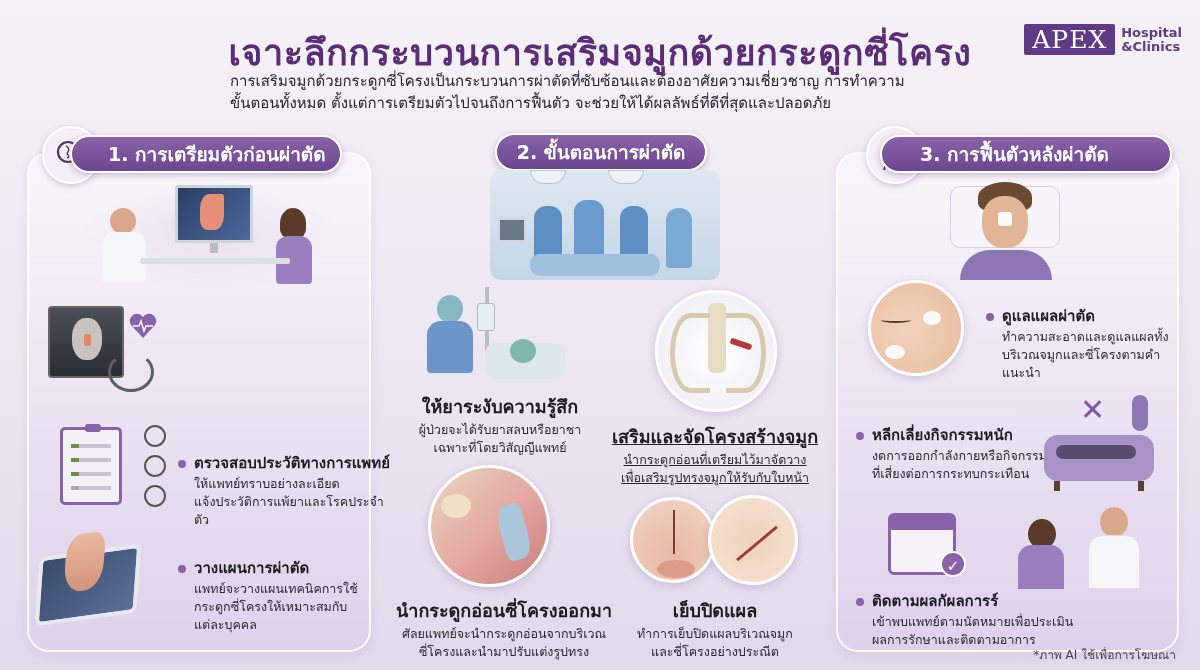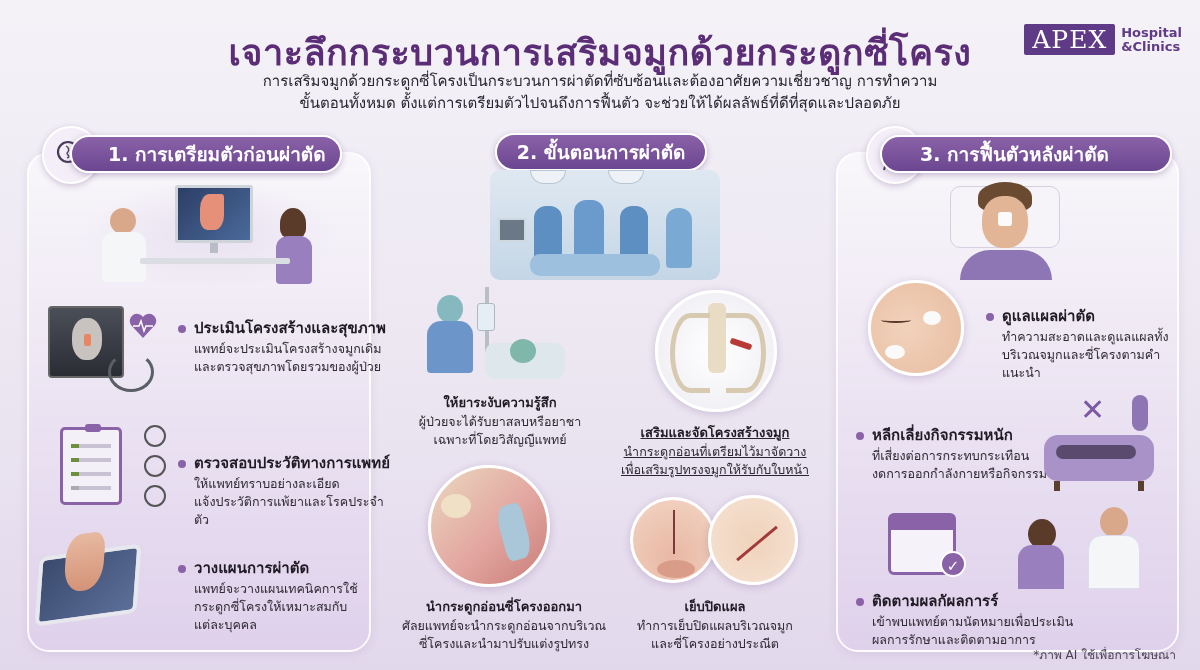--- a/index.html
+++ b/index.html
@@ -10,21 +10,21 @@
     position: relative;
     color: #2b2333;
   }
   .title {
     position: absolute; left: 0; right: 0; top: 24px;
     text-align: center; font-size: 36px; font-weight: bold; color: #5b2d76;
     letter-spacing: 0.5px;
   }
   .subtitle {
     position: absolute; left: 230px; right: 230px; top: 70px;
-    text-align: center; font-size: 15px; line-height: 22px; color: #2a2530;
+    text-align: left; font-size: 15px; line-height: 22px; color: #2a2530;
   }
   .logo { position: absolute; right: 18px; top: 24px; display: flex; align-items: center; gap: 6px; }
   .logo-box {
     background: #5f3a86; color: #fff; font-family: "DejaVu Serif", serif;
     font-size: 25px; padding: 1px 8px; border-radius: 2px; letter-spacing: 1px;
   }
   .logo-sub { color: #5f3a86; font-size: 13px; line-height: 14px; font-weight: bold; }
 
   .panel {
     position: absolute; border-radius: 22px;
@@ -57,21 +57,21 @@
 
   .illus { position: absolute; border-radius: 10px; }
   .circle { position: absolute; border-radius: 50%; border: 3px solid #fff; box-shadow: 0 2px 8px rgba(80,40,110,0.2); overflow: hidden; }
 
   .item-title { font-size: 15px; font-weight: bold; color: #1f1a24; white-space: nowrap; }
   .item-desc { font-size: 12.5px; line-height: 18px; color: #2e2a33; }
   .bullet { display: inline-block; width: 8px; height: 8px; border-radius: 50%; background: #8a62a8; margin-right: 8px; vertical-align: middle; }
   .item { position: absolute; }
   .item .item-desc { padding-left: 16px; }
   .center-item { position: absolute; text-align: center; }
-  .center-item .item-title { font-size: 13px; }
+  .center-item .item-title { font-size: 18px; }
   .footnote { position: absolute; right: 24px; bottom: 6px; font-size: 12px; color: #4a4350; }
 </style>
 </head>
 <body>
 
 <div class="title">เจาะลึกกระบวนการเสริมจมูกด้วยกระดูกซี่โครง</div>
 <div class="subtitle">
   <div>การเสริมจมูกด้วยกระดูกซี่โครงเป็นกระบวนการผ่าตัดที่ซับซ้อนและต้องอาศัยความเชี่ยวชาญ การทำความ</div>
   <div>ขั้นตอนทั้งหมด ตั้งแต่การเตรียมตัวไปจนถึงการฟื้นตัว จะช่วยให้ได้ผลลัพธ์ที่ดีที่สุดและปลอดภัย</div>
 </div>
@@ -110,25 +110,20 @@
     <div style="position:absolute;left:22px;top:10px;width:30px;height:42px;background:#c9c3c0;border-radius:45%;"></div>
     <div style="position:absolute;left:34px;top:26px;width:7px;height:12px;background:#e98563;border-radius:2px;"></div>
   </div>
   <div style="position:absolute;left:80px;top:6px;width:30px;height:28px;">
     <svg width="30" height="28" viewBox="0 0 30 28">
         <path d="M15 26 L3 13 A7 7 0 0 1 15 5 A7 7 0 0 1 27 13 Z" fill="#8a62a8"></path>
         <polyline points="5,14 11,14 13,9 16,19 18,14 25,14" fill="none" stroke="#fff" stroke-width="1.5"></polyline>
       </svg>
   </div>
   <div style="position:absolute;left:60px;top:46px;width:46px;height:40px;border:3px solid #5a5e66;border-radius:50%;border-top-color:transparent;"></div>
-  <div style="position:absolute;left:130px;top:10px;">
-    <div class="item-title"><span class="bullet"></span><span>ประเมินโครงสร้างและสุขภาพ</span></div>
-    <div class="item-desc">แพทย์จะประเมินโครงสร้างจมูกเดิม</div>
-    <div class="item-desc">และตรวจสุขภาพโดยรวมของผู้ป่วย</div>
-  </div>
 </div>
 
 <div class="item" style="left:48px;top:425px;width:320px;height:90px;">
   <div style="position:absolute;left:12px;top:2px;width:62px;height:78px;background:#f4f0f8;border:3px solid #8a62a8;border-radius:5px;">
     <div style="position:absolute;left:22px;top:-6px;width:16px;height:8px;background:#8a62a8;border-radius:3px;"></div>
     <div style="position:absolute;left:8px;top:14px;width:40px;height:4px;border-left:8px solid #6b8f3a;background:#c9c2d2;"></div>
     <div style="position:absolute;left:8px;top:28px;width:40px;height:4px;border-left:8px solid #6b8f3a;background:#c9c2d2;"></div>
     <div style="position:absolute;left:8px;top:42px;width:40px;height:4px;border-left:8px solid #6b8f3a;background:#c9c2d2;"></div>
     <div style="position:absolute;left:8px;top:56px;width:40px;height:4px;border-left:8px solid #aaa;background:#c9c2d2;"></div>
   </div>
@@ -244,22 +239,22 @@
   <div style="position:absolute;left:118px;top:24px;">
     <div class="item-title"><span class="bullet"></span><span>ดูแลแผลผ่าตัด</span></div>
     <div class="item-desc">ทำความสะอาดและดูแลแผลทั้ง</div>
     <div class="item-desc">บริเวณจมูกและซี่โครงตามคำแนะนำ</div>
   </div>
 </div>
 
 <div class="item" style="left:848px;top:395px;width:340px;height:100px;">
   <div style="position:absolute;left:8px;top:28px;">
     <div class="item-title"><span class="bullet"></span><span>หลีกเลี่ยงกิจกรรมหนัก</span></div>
+    <div class="item-desc">งดการออกกำลังกายหรือกิจกรรม</div>
     <div class="item-desc">ที่เสี่ยงต่อการกระทบกระเทือน</div>
-    <div class="item-desc">งดการออกกำลังกายหรือกิจกรรม</div>
   </div>
   <div style="position:absolute;left:188px;top:0;width:150px;height:100px;">
     <div style="position:absolute;left:44px;top:0;font-size:30px;color:#7b5aa3;font-weight:bold;line-height:30px;">✕</div>
     <div style="position:absolute;left:96px;top:0;width:16px;height:36px;background:#8e76b4;border-radius:8px;"></div>
     <div style="position:absolute;left:8px;top:40px;width:110px;height:46px;background:#a892c8;border-radius:14px;"></div>
     <div style="position:absolute;left:20px;top:50px;width:80px;height:14px;background:#5a4a6e;border-radius:7px;"></div>
     <div style="position:absolute;left:18px;top:86px;width:6px;height:10px;background:#5a3e2e;"></div>
     <div style="position:absolute;left:102px;top:86px;width:6px;height:10px;background:#5a3e2e;"></div>
   </div>
 </div>

